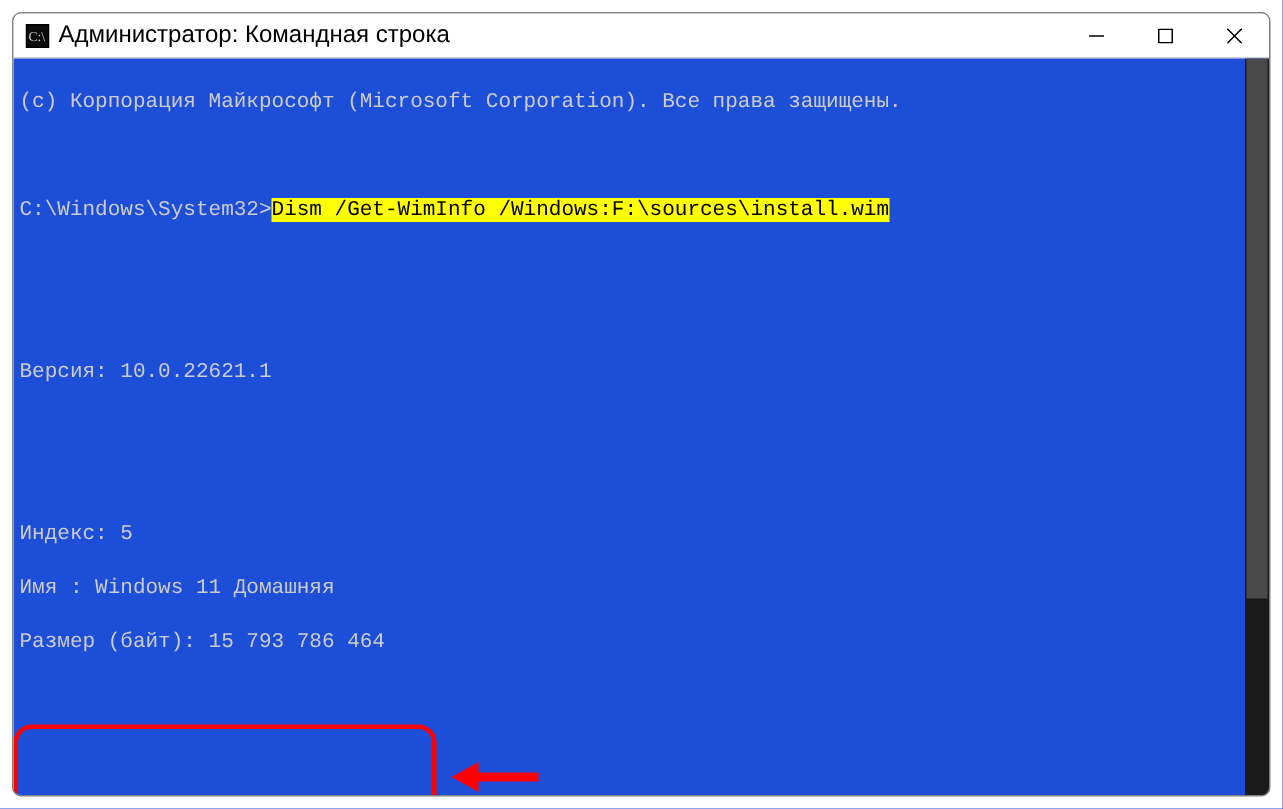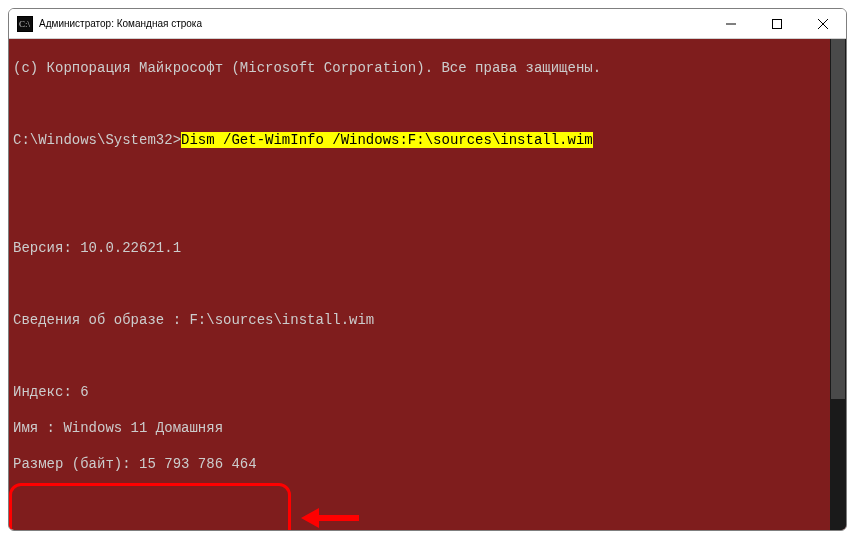--- a/index.html
+++ b/index.html
@@ -32,40 +32,40 @@
   }
   .title-icon {
     width: 16px;
     height: 16px;
     margin-right: 6px;
     display: inline-flex;
     align-items: center;
     justify-content: center;
   }
   .title-text {
-    font-size: 10px;
+    font-size: 16px;
     color: #000;
     flex: 1;
   }
   .win-controls {
     display: flex;
     height: 100%;
   }
   .win-btn {
     width: 46px;
     height: 30px;
     display: flex;
     align-items: center;
     justify-content: center;
     color: #000;
   }
   .win-btn svg { display: block; }
   .terminal {
     flex: 1;
-    background: #7f1d1d;
+    background: #1d4ed8;
     color: #cccccc;
     font-family: Consolas, "Courier New", monospace;
     font-size: 14px;
     line-height: 18px;
     padding: 2px 4px;
     position: relative;
     overflow: hidden;
     white-space: pre;
   }
   .line { display: block; min-height: 18px; }
@@ -132,23 +132,22 @@
   </div>
 
   <div class="terminal">
 <span class="line">(c) Корпорация Майкрософт (Microsoft Corporation). Все права защищены.</span>
 <span class="line"></span>
 <span class="line"><span>C:\Windows\System32&gt;</span><span class="hl">Dism /Get-WimInfo /Windows:F:\sources\install.wim</span></span>
 <span class="line"></span>
 <span class="line"></span>
 <span class="line">Версия: 10.0.22621.1</span>
 <span class="line"></span>
-<span class="line">Сведения об образе : F:\sources\install.wim</span>
 <span class="line"></span>
-<span class="line">Индекс: 6</span>
+<span class="line">Индекс: 5</span>
 <span class="line">Имя : Windows 11 Домашняя</span>
 <span class="line">Размер (байт): 15 793 786 464</span>
 
 
 
 
 
 
 
 

